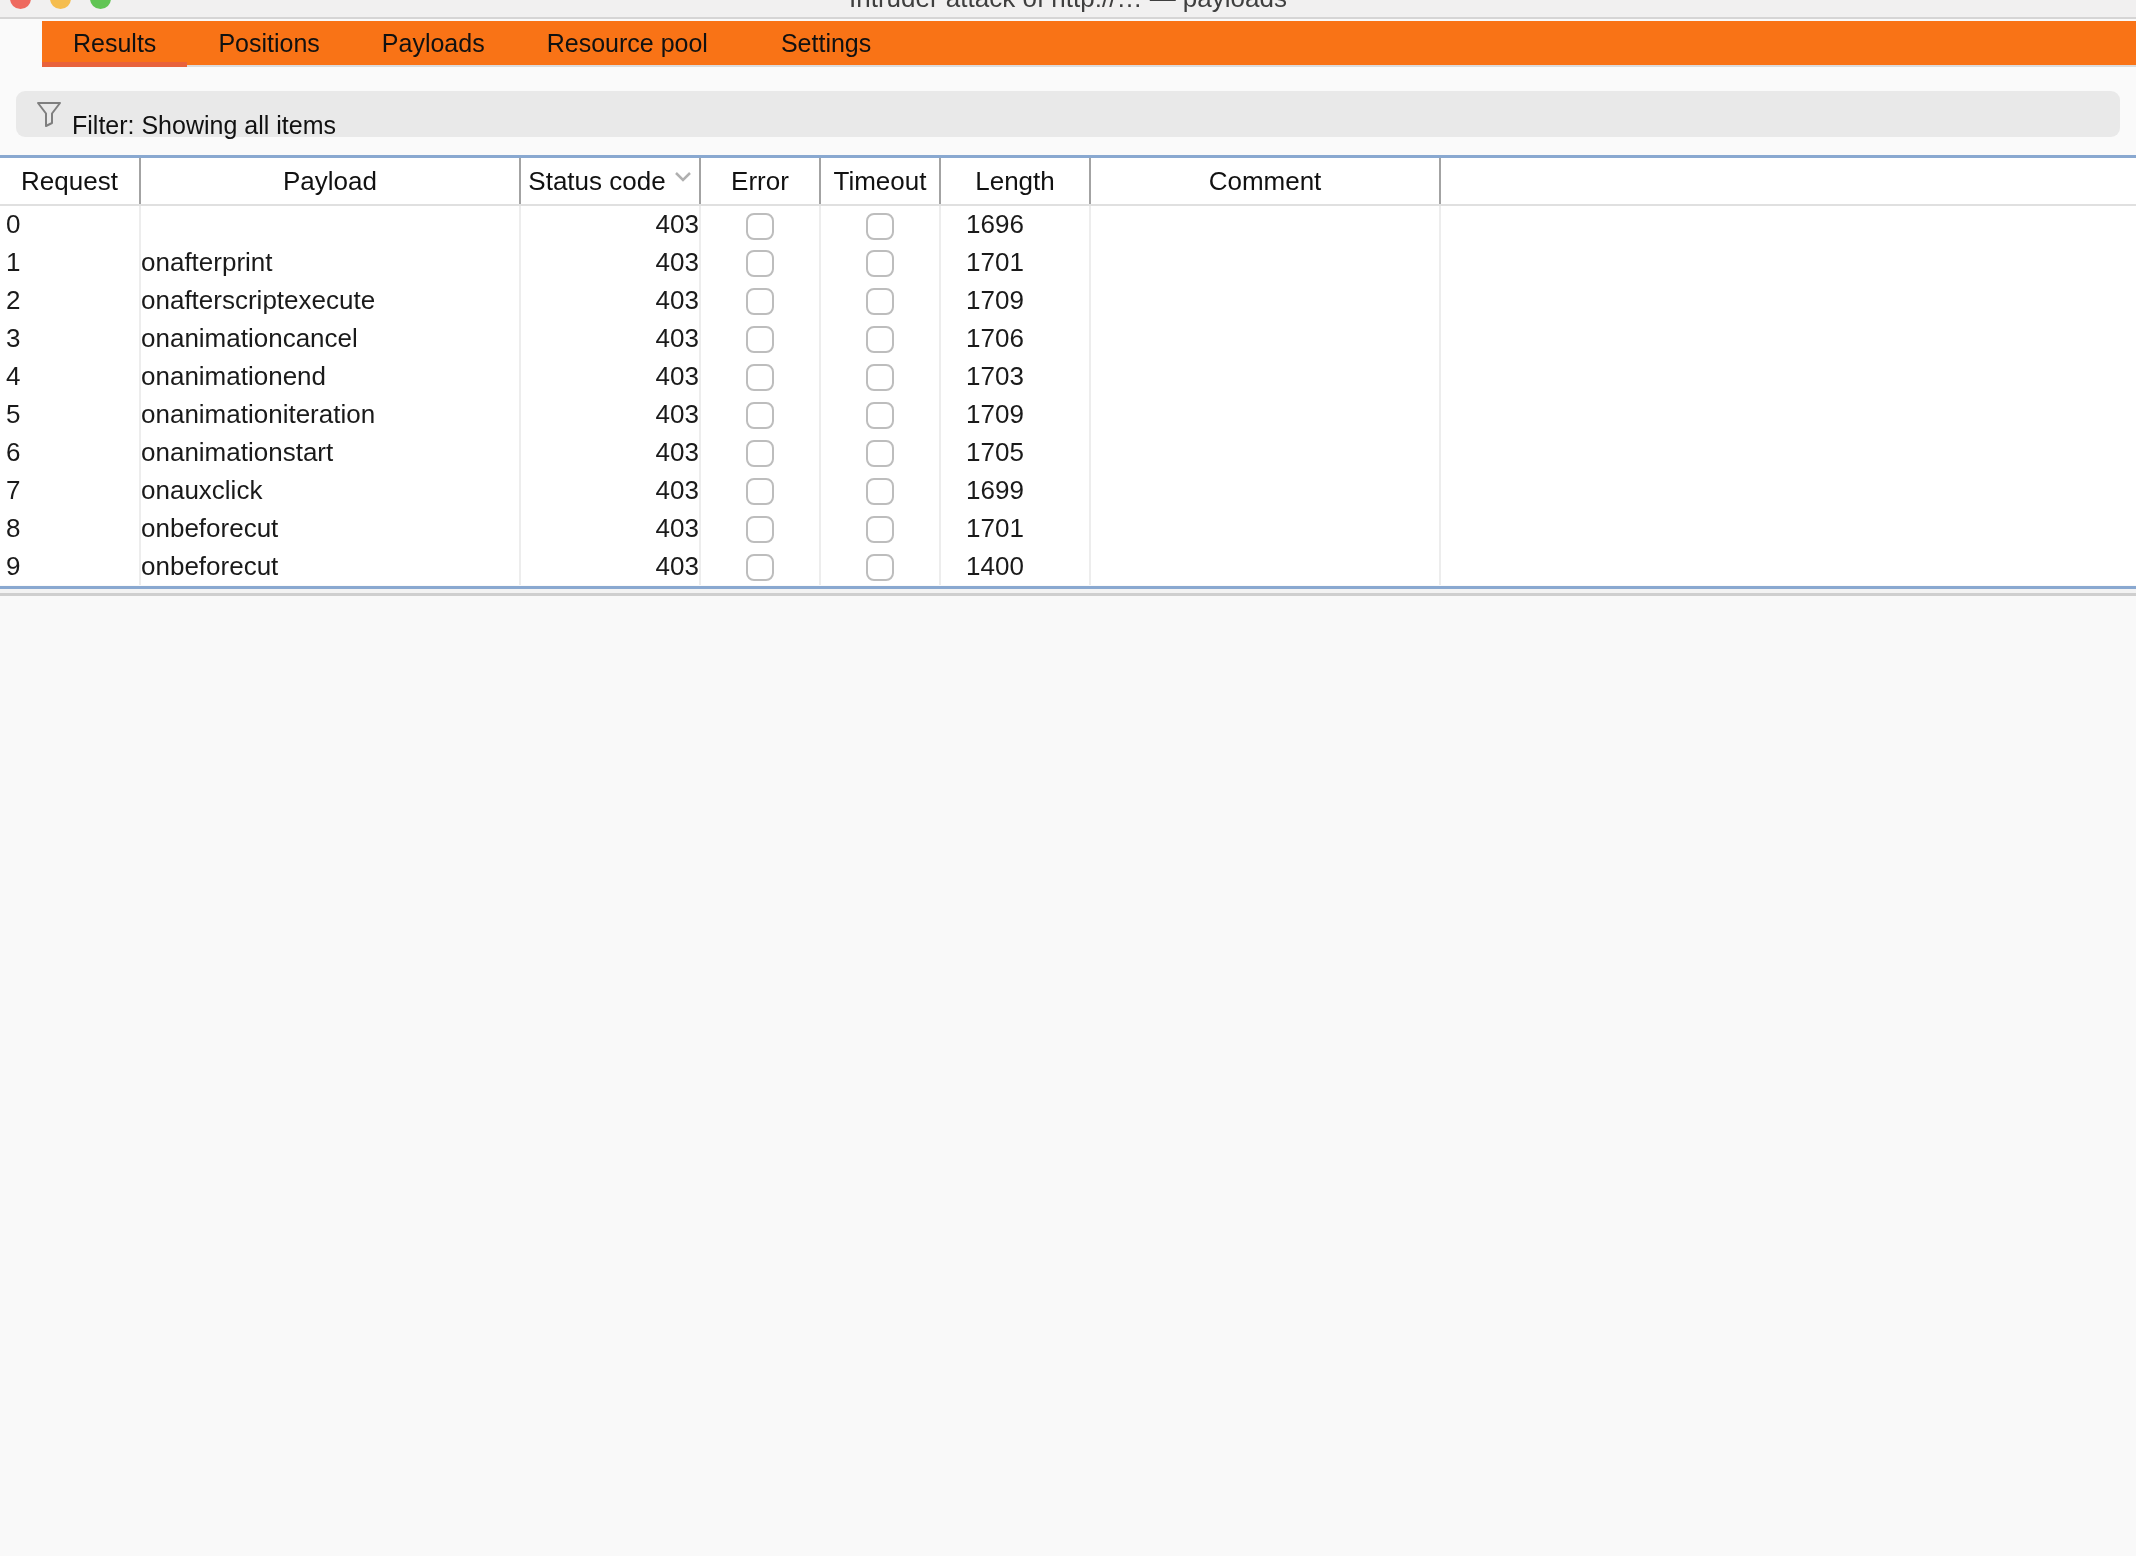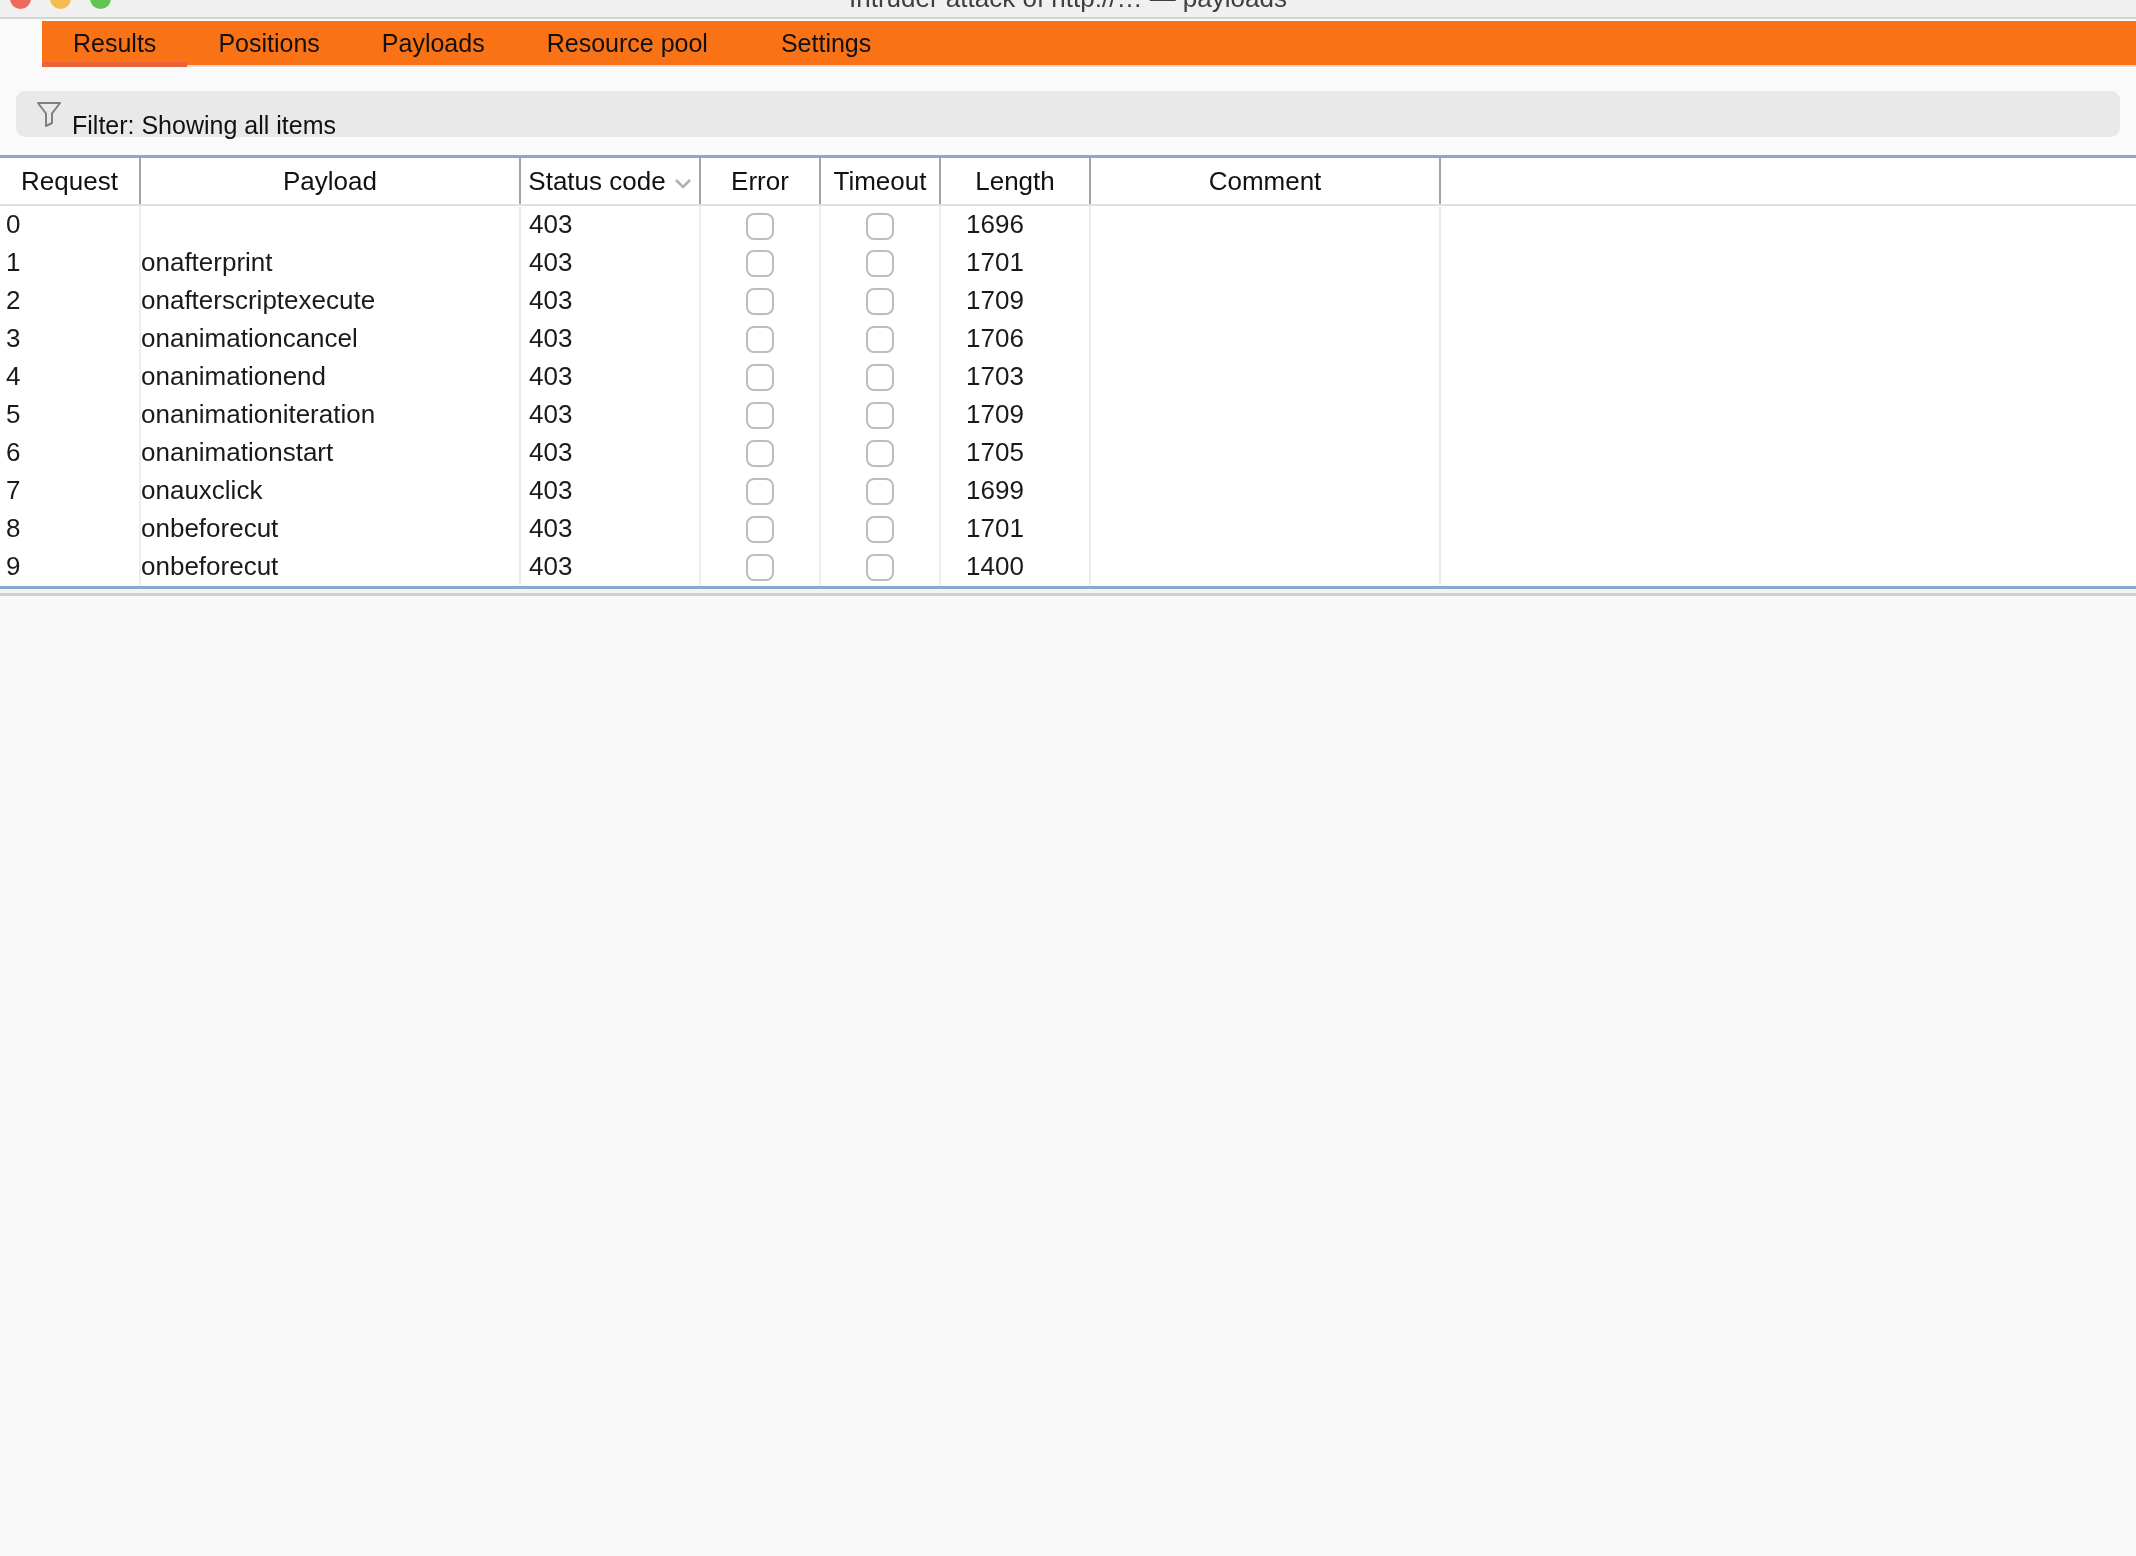--- a/index.html
+++ b/index.html
@@ -72,31 +72,31 @@
   col.c-length  { width:150px; }
   col.c-comment { width:350px; }
   col.c-extra   { width:auto; }
 
   th {
     height:47px; font-weight:normal; font-size:26px; color:#111;
     text-align:center; vertical-align:middle; background:#fff;
     border-bottom:2px solid #e0e0e0; white-space:nowrap; overflow:hidden;
   }
   th:not(:last-child) { border-right:2px solid #a3a3a3; }
-  .th-inner { display:inline-flex; align-items:center; gap:8px; }
+  .th-inner { display:inline-flex; gap:8px; }
   .sort-chevron { width:18px; height:11px; margin-top:5px; }
 
   td {
     height:38px; font-size:26px; vertical-align:middle;
     white-space:nowrap; overflow:hidden; background:#fff;
   }
   td:not(:last-child) { border-right:2px solid #ededed; }
   td.cell-request { padding-left:6px; }
   td.cell-payload { }
-  td.cell-status  { padding-left:8px; }
+  td.cell-status  { padding-left:8px;text-align:right; }
   td.cell-length  { padding-left:25px; }
   td.cell-check   { text-align:center; }
   .checkbox {
     display:inline-block; width:28px; height:27px;
     border:2px solid #bdbdbd; border-radius:8px; background:#fff;
     vertical-align:middle;
   }
 
   
   .table-bottom-blue { position:absolute; top:586px; left:0; width:2136px; height:3px; background:#89a8d0; }

